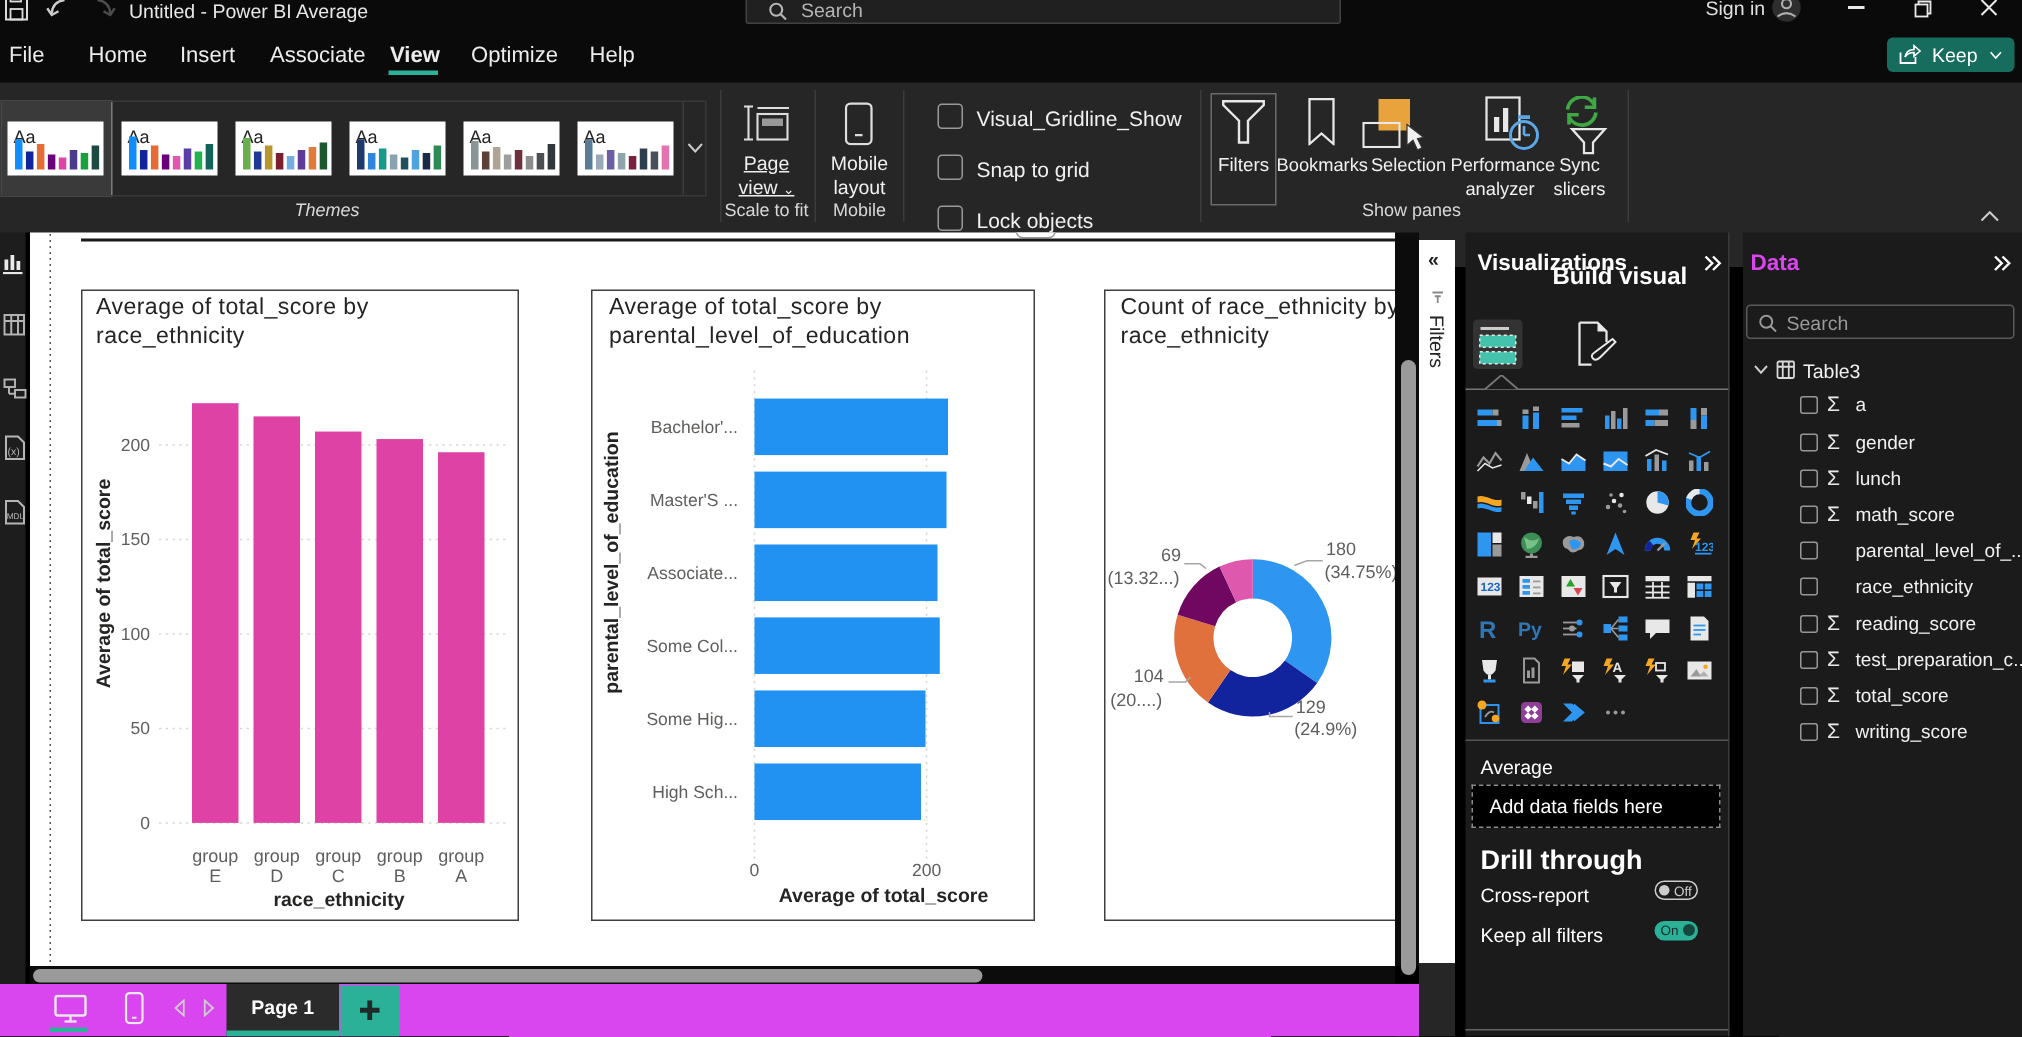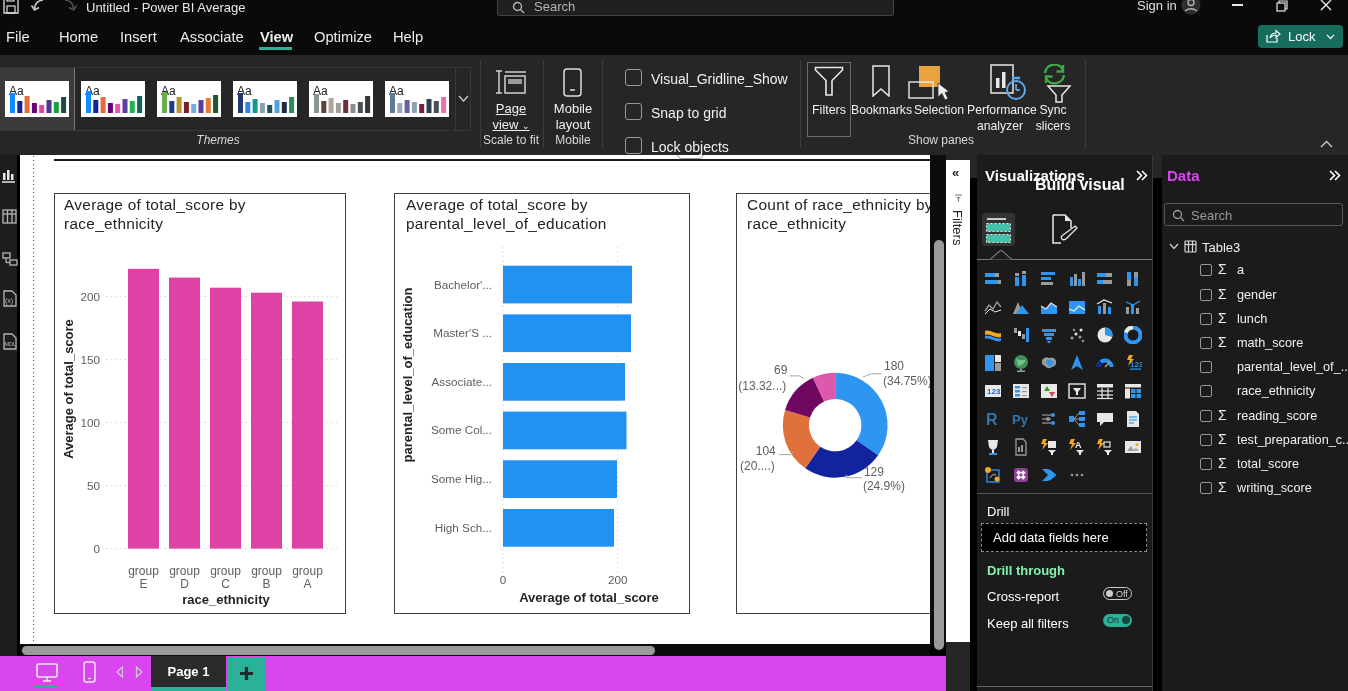--- a/index.html
+++ b/index.html
@@ -75,21 +75,21 @@
   <div class="menuitem" style="left:260px;font-weight:bold;">View</div>
   <div class="abs" style="left:259px;top:47px;width:33px;height:2.5px;background:#2BB197;"></div>
   <div class="menuitem" style="left:314px">Optimize</div>
   <div class="menuitem" style="left:393px">Help</div>
 
   <div class="abs" style="left:1258px;top:25px;width:85px;height:23px;background:#176D5D;border-radius:4px;">
     <svg class="abs" style="left:7px;top:4px" width="16" height="15" viewBox="0 0 16 15">
         <path d="M2 6 L2 13 L12 13 L12 9" fill="none" stroke="#fff" stroke-width="1.2"></path>
         <path d="M5 9 Q6 4 11 4 L11 1.5 L15 5 L11 8.5 L11 6 Q7 6 5 9Z" fill="none" stroke="#fff" stroke-width="1.1"></path>
       </svg>
-    <div class="abs" style="left:30px;top:4px;font-size:13px;color:#fff;">Lock</div>
+    <div class="abs" style="left:30px;top:4px;font-size:13px;color:#fff;">Keep</div>
     <svg class="abs" style="left:68px;top:9px" width="9" height="6" viewBox="0 0 10 7">
         <path d="M1 1 L5 5.5 L9 1" fill="none" stroke="#fff" stroke-width="1.3"></path>
       </svg>
   </div>
 </div>
 
 <div id="ribbon">
   <div class="abs" style="left:0px;top:12px;width:75px;height:64px;background:#3a3a3a;border:1px solid #7a7a7a;"></div>
   <div class="abs" style="left:0px;top:12px;width:471px;height:64px;border:1px solid #383838;"></div>
   <div class="tcard" style="left:5px"><svg width="64" height="36">
@@ -699,25 +699,25 @@
         <path d="M9 4 L15 9 L9 14" fill="none" stroke="#2E96F0" stroke-width="2"></path>
       </svg></div>
     <div class="vicon" style="left:91px;top:311px"><svg width="18" height="18" viewBox="0 0 18 18">
         <g fill="#9a9a9a">
           <circle cx="4" cy="9" r="1.3"></circle>
           <circle cx="9" cy="9" r="1.3"></circle>
           <circle cx="14" cy="9" r="1.3"></circle>
         </g>
       </svg></div>
   <div class="abs" style="left:0;top:338px;width:176px;height:1px;background:#555;"></div>
-  <div class="abs" style="left:10px;top:349px;font-size:13px;color:#fff;">Drill</div>
+  <div class="abs" style="left:10px;top:349px;font-size:13px;color:#fff;">Average</div>
   <div class="abs" style="left:4px;top:368px;width:166px;height:29px;border:1px dashed #8a8a8a;background:#000000;">
     <div class="abs" style="left:11px;top:6px;font-size:13px;color:#fff;">Add data fields here</div>
   </div>
-  <div class="abs" style="left:10px;top:408px;font-size:13px;font-weight:bold;color:#86efac;">Drill through</div>
+  <div class="abs" style="left:10px;top:408px;font-size:18px;font-weight:bold;color:#ffffff;">Drill through</div>
   <div class="abs" style="left:10px;top:434px;font-size:13px;color:#fff;">Cross-report</div>
   <div class="abs" style="left:126px;top:432px;width:29px;height:13px;border:1px solid #ccc;border-radius:7px;">
     <div class="abs" style="left:2px;top:2px;width:7px;height:7px;border-radius:50%;background:#ccc;"></div>
     <div class="abs" style="left:12px;top:0.5px;font-size:9px;color:#ccc;">Off</div>
   </div>
   <div class="abs" style="left:10px;top:461px;font-size:13px;color:#fff;">Keep all filters</div>
   <div class="abs" style="left:126px;top:459px;width:29px;height:13px;background:#2BB197;border-radius:7px;">
     <div class="abs" style="left:4px;top:0.5px;font-size:9px;color:#0f2f28;">On</div>
     <div class="abs" style="left:19px;top:2px;width:8px;height:8px;border-radius:50%;background:#15473c;"></div>
   </div>

